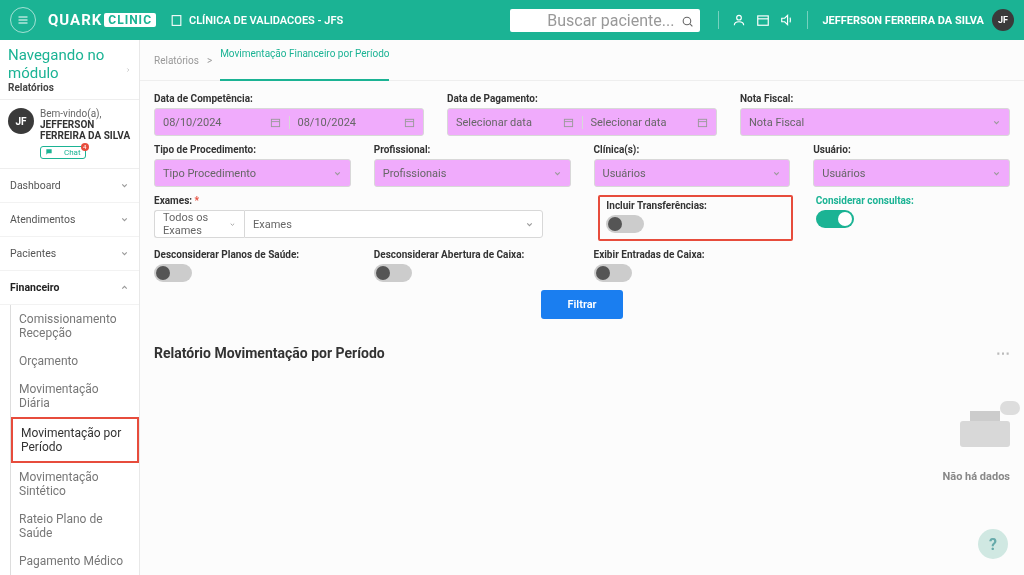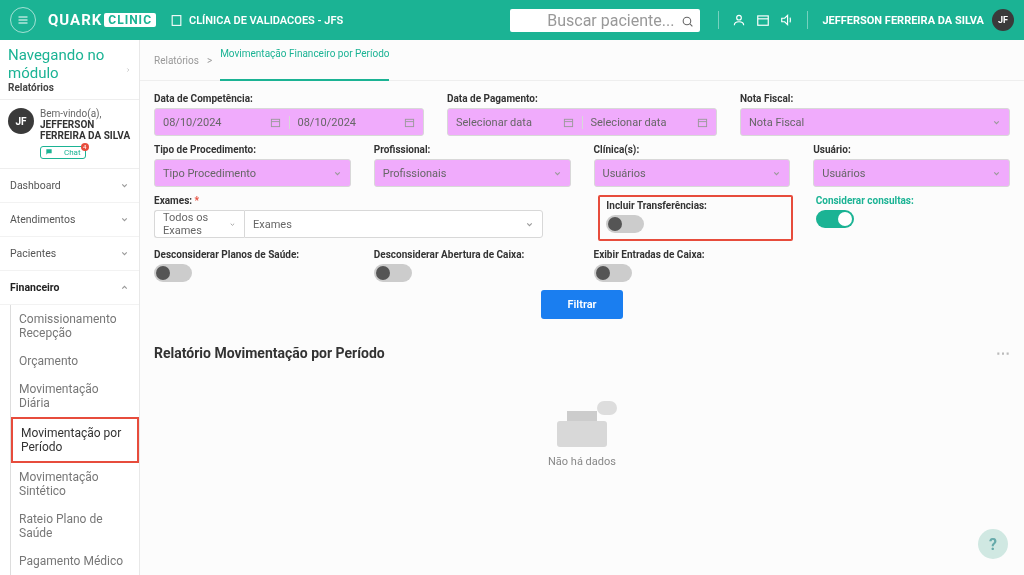--- a/index.html
+++ b/index.html
@@ -60,21 +60,21 @@
 .toggle { position:relative; width:38px; height:18px; background:#ccc; border-radius:9px; cursor:pointer; }
 .toggle.on { background:#1bb394; }
 .toggle .knob { position:absolute; width:14px; height:14px; background:#555; border-radius:50%; top:2px; left:2px; }
 .toggle.on .knob { left:22px; background:#fff; }
 .highlight-red { border:2px solid #e74c3c; padding:3px 6px 6px; border-radius:2px; }
 .filter-btn-row { display:flex; justify-content:center; margin-top:6px; }
 .filter-btn { background:#1a7ef0; color:#fff; border:none; padding:8px 26px; border-radius:3px; font-size:11px; font-weight:600; cursor:pointer; }
 .report-section { padding:14px; }
 .report-title { font-size:14px; font-weight:700; color:#333; margin-bottom:30px; display:flex; justify-content:space-between; align-items:center; }
 .dots-icon { color:#bbb; cursor:pointer; }
-.empty { display:flex; flex-direction:column; align-items:center; gap:4px; padding:20px 0; }
+.empty { display:flex; flex-direction:column; align-items:flex-end; gap:19px; padding:20px 0;font-weight:bold; }
 .printer-img { width:50px; height:40px; position:relative; }
 .bubble { position:absolute; top:-10px; right:-10px; width:20px; height:14px; background:#ddd; border-radius:8px; }
 .printer-body { width:50px; height:26px; background:#d8d8d8; border-radius:3px; position:relative; top:10px; }
 .printer-top { width:30px; height:12px; background:#ccc; position:absolute; top:0; left:10px; }
 .empty-text { font-size:11px; color:#888; }
 
 .help-fab { position:absolute; right:16px; bottom:16px; width:30px; height:30px; border-radius:50%; background:#d0e8e2; display:flex; align-items:center; justify-content:center; color:#6aa; font-weight:700; cursor:pointer; }
 
 .split-select { display:flex; }
 .split-select .part { border:1px solid #d8d8d8; height:28px; display:flex; align-items:center; padding:0 8px; font-size:11px; color:#666; background:#fff; }

